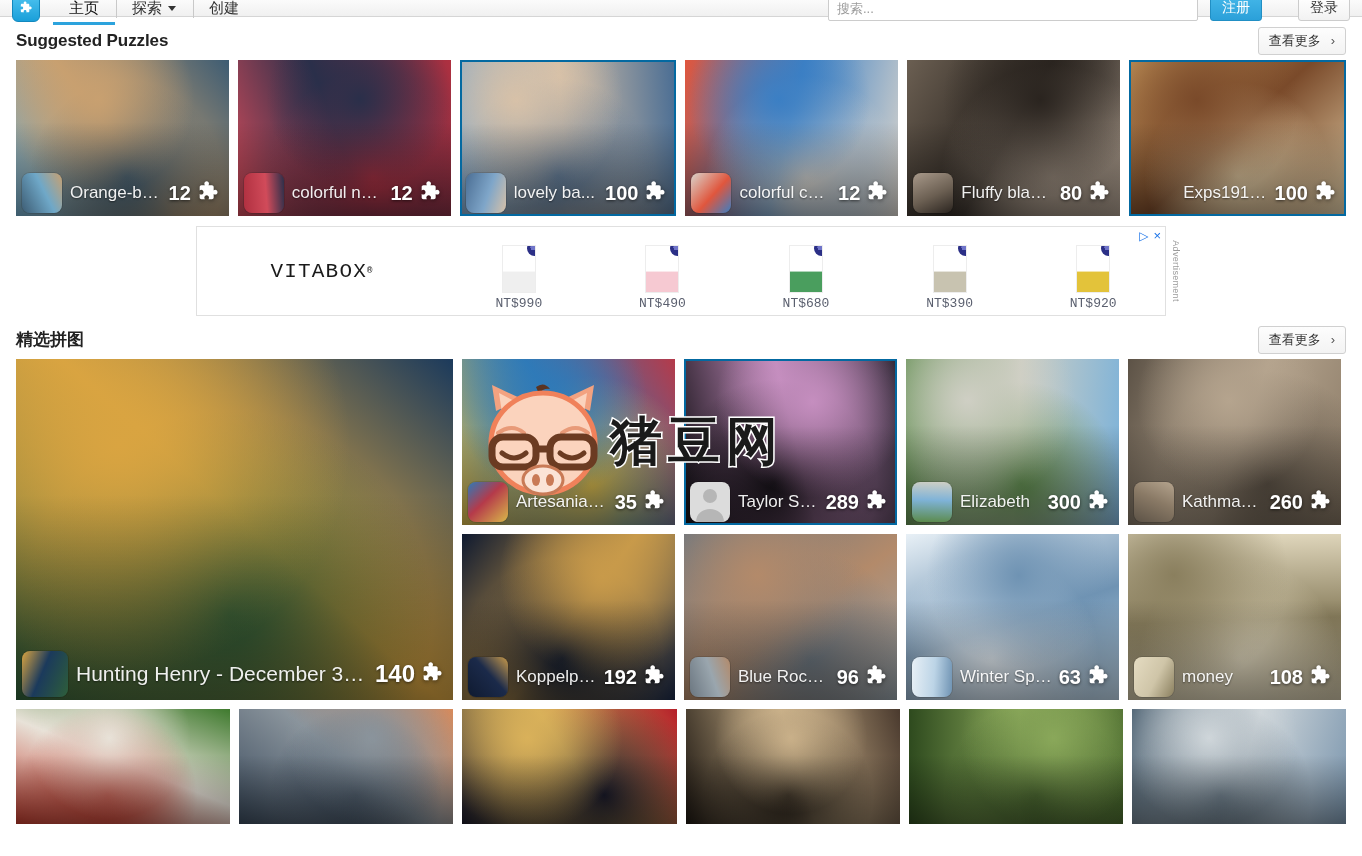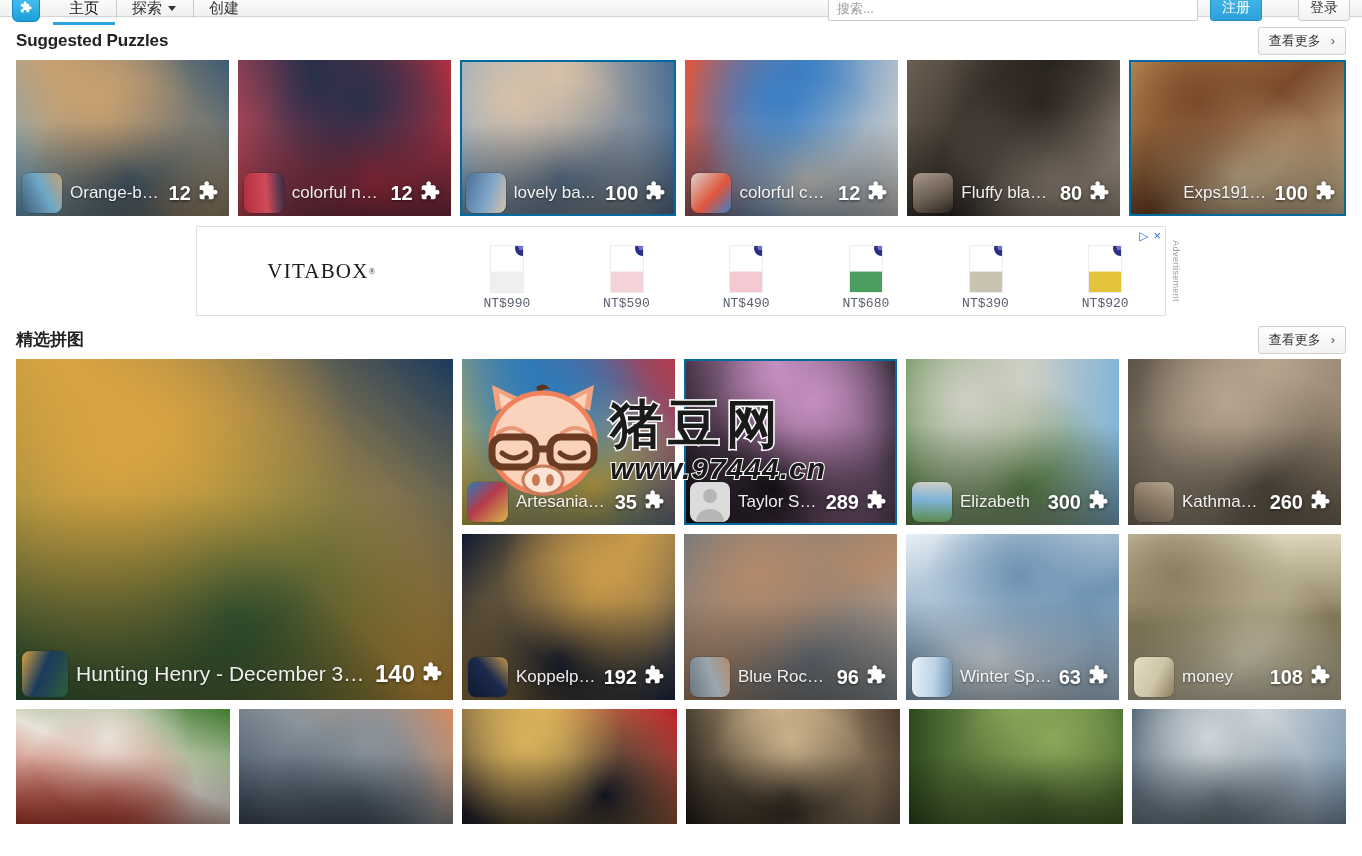--- a/index.html
+++ b/index.html
@@ -150,21 +150,21 @@
   }
   .ad-box {
     width: 970px; height: 90px;
     border: 1px solid #e0e0e0;
     background: #fff;
     display: flex; align-items: center;
     position: relative;
   }
   .ad-brand {
     width: 250px; display: flex; align-items: center; justify-content: center;
-    font-family: Liberation Serif, serif;
+    font-family: Liberation Mono, monospace;
     font-size: 21px; letter-spacing: 1.2px; color: #1a1a1a;
     position: relative;
   }
   .ad-brand sup { font-size: 9px; vertical-align: super; }
   .ad-prod {
     flex: 1 1 0;
     height: 88px;
     display: flex; flex-direction: column;
     align-items: center; justify-content: flex-end;
     position: relative;
@@ -404,26 +404,20 @@
     <div class="ad-brand">
       <span>VITABOX</span>
         <sup>®</sup>
     </div>
     <div id="ad-products" style="display:flex;flex:1 1 auto;height:100%">
         <div class="ad-prod">
           <div class="prod-thumb" style="background: linear-gradient(rgb(255, 255, 255) 0%, rgb(255, 255, 255) 55%, rgb(239, 239, 239) 56%, rgb(239, 239, 239) 100%);">
             <div class="prod-badge"></div>
           </div>
           <div class="prod-price">NT$990</div>
-        </div>
-        <div class="ad-prod">
-          <div class="prod-thumb" style="background: linear-gradient(rgb(255, 255, 255) 0%, rgb(255, 255, 255) 55%, rgb(244, 212, 216) 56%, rgb(244, 212, 216) 100%);">
-            <div class="prod-badge"></div>
-          </div>
-          <div class="prod-price">NT$590</div>
         </div>
         <div class="ad-prod">
           <div class="prod-thumb" style="background: linear-gradient(rgb(255, 255, 255) 0%, rgb(255, 255, 255) 55%, rgb(246, 201, 210) 56%, rgb(246, 201, 210) 100%);">
             <div class="prod-badge"></div>
           </div>
           <div class="prod-price">NT$490</div>
         </div>
         <div class="ad-prod">
           <div class="prod-thumb" style="background: linear-gradient(rgb(255, 255, 255) 0%, rgb(255, 255, 255) 55%, rgb(74, 158, 94) 56%, rgb(74, 158, 94) 100%);">
             <div class="prod-badge"></div>
@@ -662,15 +656,14 @@
     <rect x="72" y="56" width="44" height="30" rx="11" fill="none" stroke="#6b3b22" stroke-width="7"></rect>
     <path d="M58 68 h14" stroke="#6b3b22" stroke-width="7" fill="none"></path>
     <path d="M24 72 q12 10 24 0" stroke="#6b3b22" stroke-width="5" fill="none" stroke-linecap="round"></path>
     <path d="M82 72 q12 10 24 0" stroke="#6b3b22" stroke-width="5" fill="none" stroke-linecap="round"></path>
     <ellipse cx="65" cy="99" rx="20" ry="14" fill="#fbe3d6" stroke="#c97a56" stroke-width="3"></ellipse>
     <ellipse cx="58" cy="99" rx="4" ry="6" fill="#c97a56"></ellipse>
     <ellipse cx="72" cy="99" rx="4" ry="6" fill="#c97a56"></ellipse>
   </svg>
   <div class="wm-text">
     <div class="wm-cn">猪豆网</div>
-    <div class="wm-url">www.97444.cn</div>
   </div>
 </div>
 
 </body></html>

